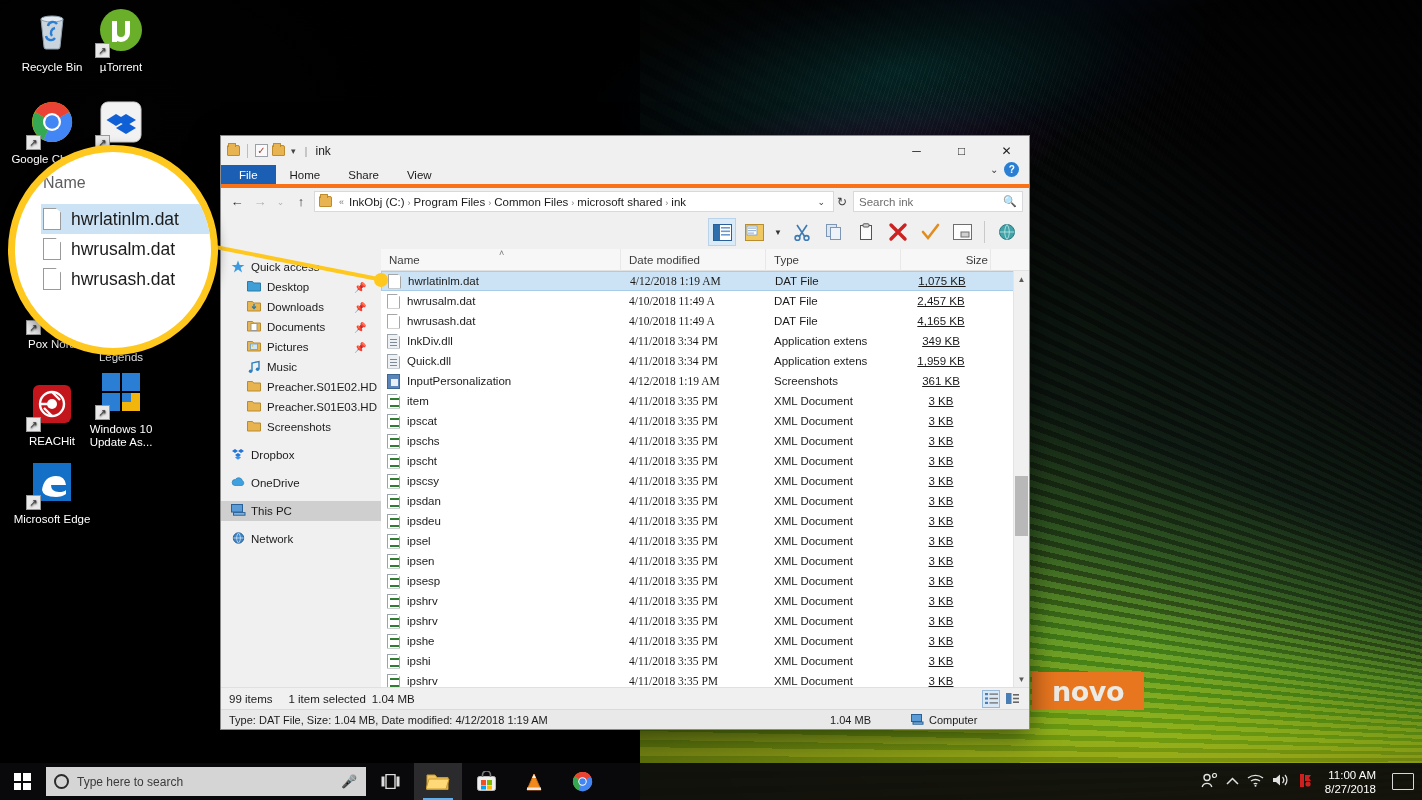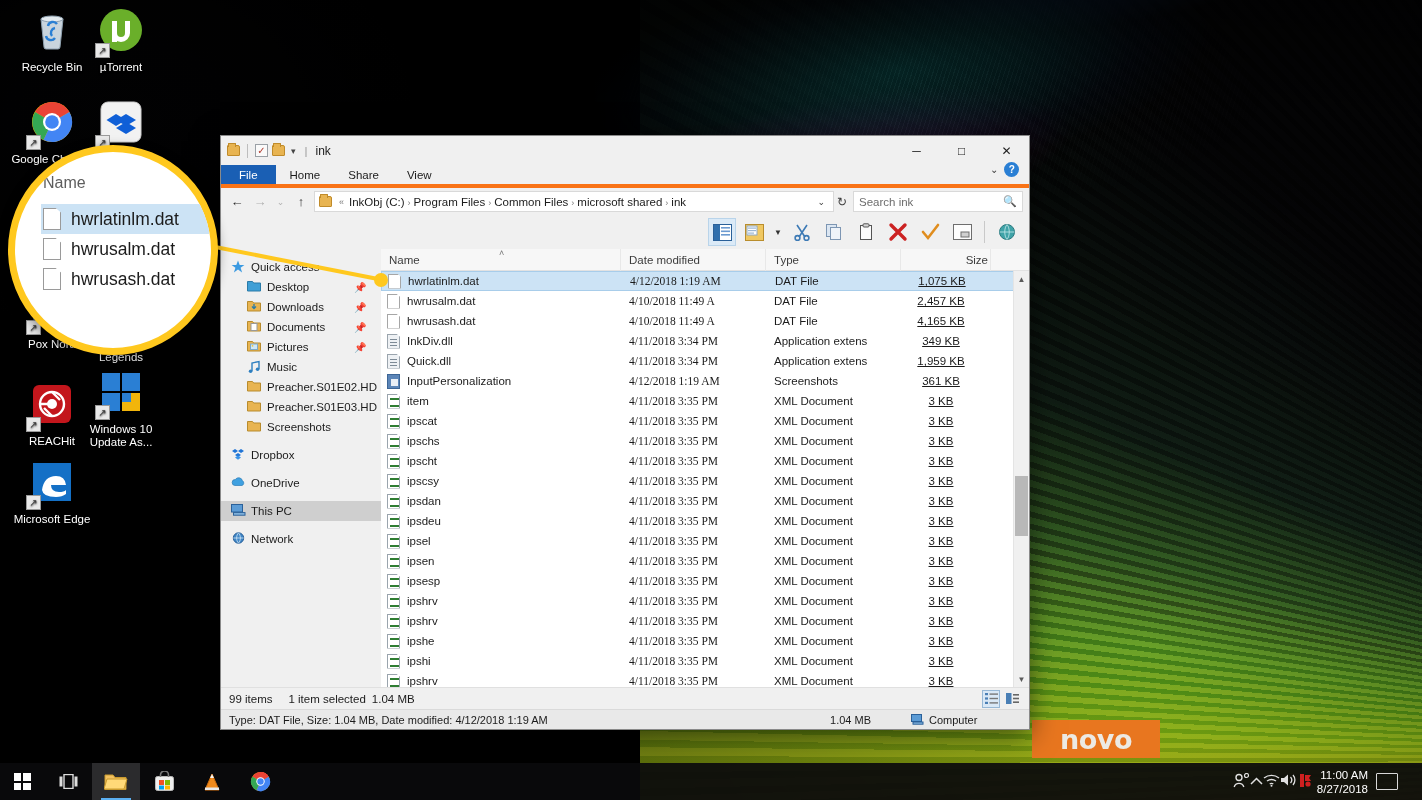--- a/index.html
+++ b/index.html
@@ -67,23 +67,23 @@
       rgba(255,255,255,0.10) 0px 1px, rgba(0,0,0,0.25) 1px 4px);
     -webkit-mask-image:radial-gradient(ellipse 440px 160px at 320px 150px, #000 0%, transparent 75%);
     mask-image:radial-gradient(ellipse 440px 160px at 320px 150px, #000 0%, transparent 75%);
     opacity:.75;
   }
   .wp-vignette {
     background:radial-gradient(ellipse 1100px 700px at 1150px 640px, transparent 0%, rgba(0,0,0,.55) 78%, rgba(0,0,0,.85) 100%);
   }
   
   #lenovo-badge {
-    position:absolute; left:1032px; top:672px; width:128px; height:38px;
+    position:absolute; left:1032px; top:672px; width:112px; height:38px;
     background:#E8761F; overflow:hidden;
-    display:flex; align-items:center; justify-content:center;margin-top:48px;
+    display:flex; align-items:center; justify-content:center;
   }
   #lenovo-badge span {
     color:#eceae4; font-size:27px; font-weight:bold; letter-spacing:-.5px;
     font-family:"DejaVu Sans", sans-serif; line-height:1;
   }
 
   
   .desk-icon {
     position:absolute; width:92px; text-align:center;
     color:#fff; font-size:11.5px; line-height:13px;
@@ -321,21 +321,21 @@
   #searchpill .o {
     width:15px;height:15px;border:2px solid #2b2b2b;border-radius:50%;flex:0 0 15px;
   }
   #searchpill .txt { flex:1; font-size:12px; }
   #searchpill .mic { font-size:13px; }
   .tb-icon { width:48px; height:37px; display:flex; align-items:center; justify-content:center; position:relative; }
   .tb-icon.active { background:rgba(255,255,255,.14); }
   .tb-icon.active::after {
     content:""; position:absolute; left:9px; right:9px; bottom:0; height:2px; background:#5bb0f2;
   }
-  #tray { margin-left:auto; display:flex; align-items:center; gap:0; padding-right:24px; }
+  #tray { margin-left:auto; display:flex; align-items:center; gap:8px; padding-right:8px; }
   .tray-ico { font-size:13px; color:#e4e4e4; }
   #clock { text-align:right; font-size:11.5px; line-height:14px; padding:0 4px; }
   #notifbtn { width:22px; height:17px; border:1.5px solid #d8d8d8; margin-left:4px; border-radius:1px; }
 </style>
 </head>
 <body>
 
 <div id="desktop">
   <div class="wp-layer wp-dark"></div>
   <div class="wp-layer wp-fan"></div>
@@ -923,20 +923,25 @@
 
 <div id="taskbar">
   <div id="startbtn">
     <span class="win-logo">
         <i></i>
         <i></i>
         <i></i>
         <i></i>
       </span>
   </div>
+  <div id="searchpill">
+    <span class="o"></span>
+    <span class="txt">Type here to search</span>
+    <span class="mic">🎤</span>
+  </div>
   <div class="tb-icon">
     <svg width="19" height="15" viewBox="0 0 19 15">
         <rect x="0.5" y="2.5" width="3" height="10" fill="#ddd"></rect>
         <rect x="5" y="0.5" width="9" height="14" fill="none" stroke="#ddd" stroke-width="1.4"></rect>
         <rect x="15.5" y="2.5" width="3" height="10" fill="#ddd"></rect>
       </svg>
   </div>
 
   <div class="tb-icon active">
     <svg width="24" height="20" viewBox="0 0 24 20">

